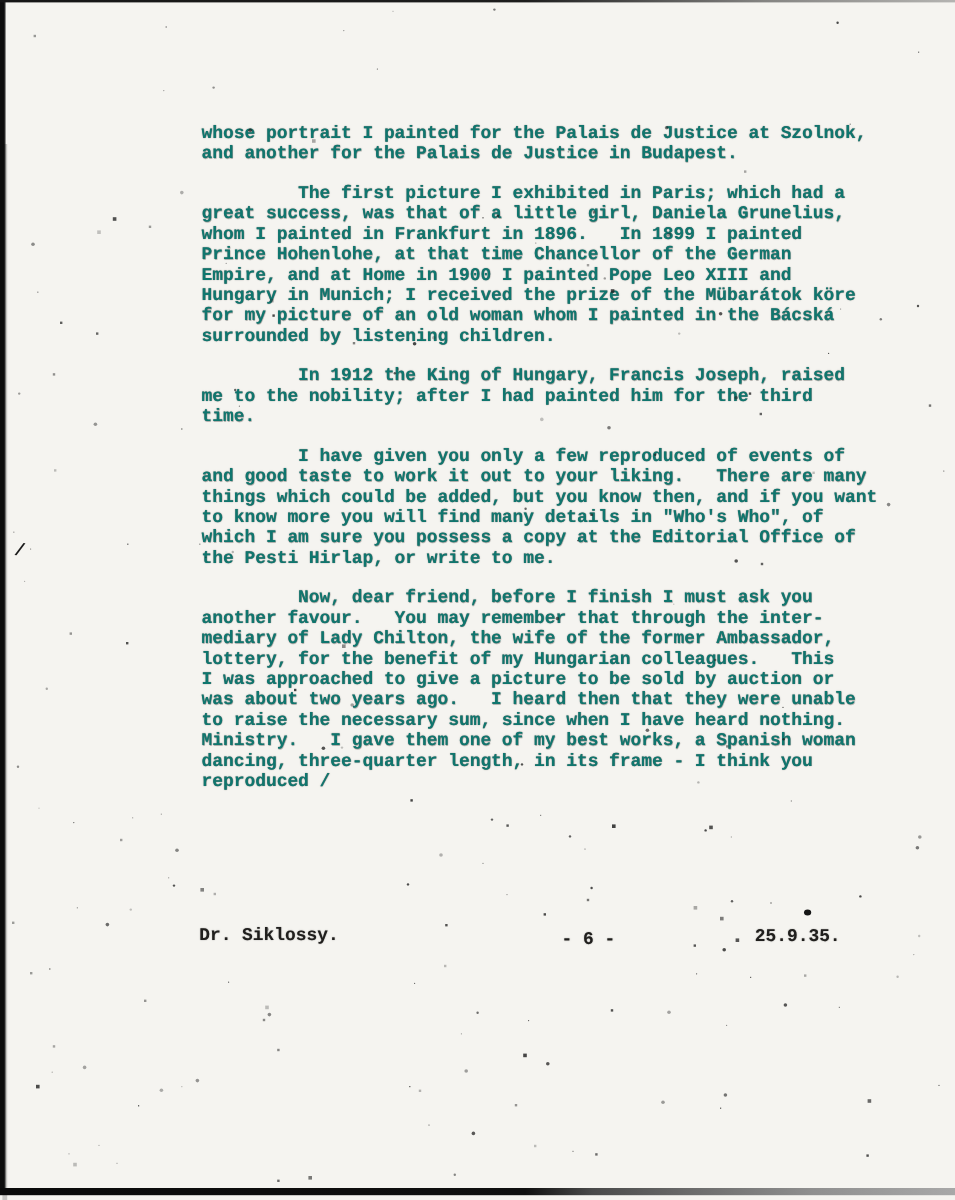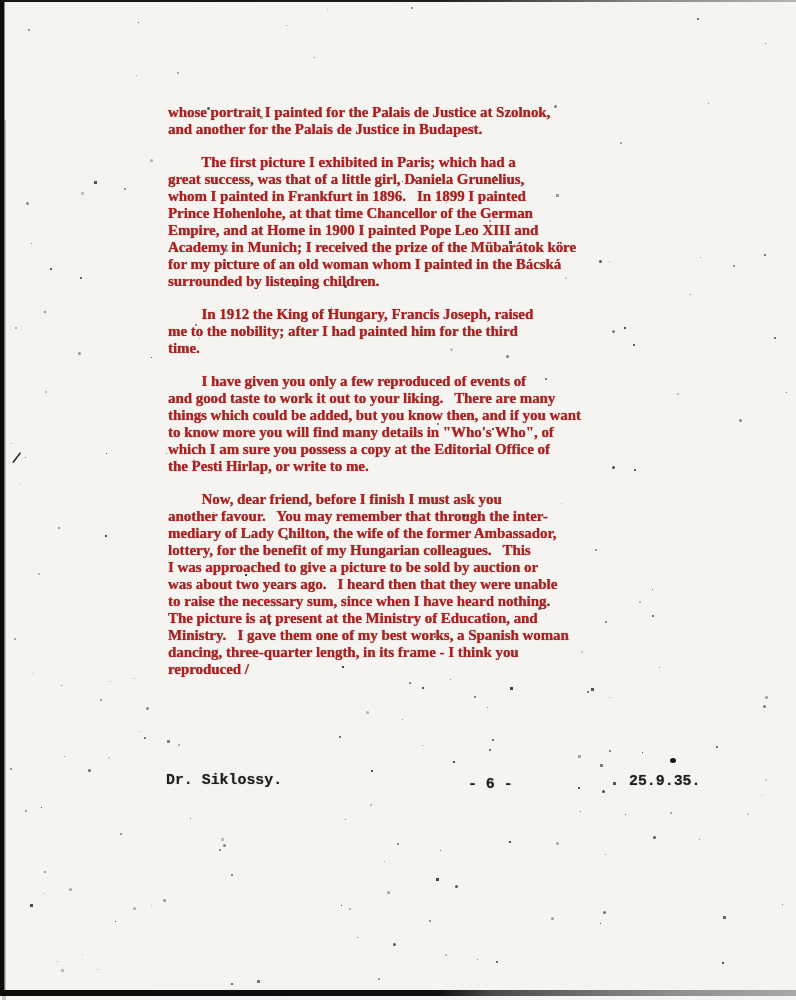--- a/index.html
+++ b/index.html
@@ -30,22 +30,21 @@
   }
   
   .letter-body {
     position: absolute;
     left: 168px;
     top: 104px;
     width: 575px;
     font-size: 14.9px;
     line-height: 17px;
     font-weight: 700;
-    color: #b91c1c;
-    font-family: Liberation Serif, serif;
+    color: #0f766e;
   }
   .paragraph { margin: 0 0 16px 0; }
   .line {
     white-space: pre;
     text-shadow: 0 0 1px rgba(32,31,29,0.55), 0.4px 0.4px 0 rgba(32,31,29,0.25);
   }
   
   .footer-addressee, .footer-page-number, .footer-date {
     position: absolute;
     font-size: 14.9px;
@@ -84,21 +83,21 @@
       <div class="paragraph">
         <div class="line">whose portrait I painted for the Palais de Justice at Szolnok,</div>
         <div class="line">and another for the Palais de Justice in Budapest.</div>
       </div>
       <div class="paragraph">
         <div class="line">         The first picture I exhibited in Paris; which had a</div>
         <div class="line">great success, was that of a little girl, Daniela Grunelius,</div>
         <div class="line">whom I painted in Frankfurt in 1896.   In 1899 I painted</div>
         <div class="line">Prince Hohenlohe, at that time Chancellor of the German</div>
         <div class="line">Empire, and at Home in 1900 I painted Pope Leo XIII and</div>
-        <div class="line">Academy in Munich; I received the prize of the Mübarátok köre</div>
+        <div class="line">Hungary in Munich; I received the prize of the Mübarátok köre</div>
         <div class="line">for my picture of an old woman whom I painted in the Bácská</div>
         <div class="line">surrounded by listening children.</div>
       </div>
       <div class="paragraph">
         <div class="line">         In 1912 the King of Hungary, Francis Joseph, raised</div>
         <div class="line">me to the nobility; after I had painted him for the third</div>
         <div class="line">time.</div>
       </div>
       <div class="paragraph">
         <div class="line">         I have given you only a few reproduced of events of</div>
@@ -109,21 +108,20 @@
         <div class="line">the Pesti Hirlap, or write to me.</div>
       </div>
       <div class="paragraph">
         <div class="line">         Now, dear friend, before I finish I must ask you</div>
         <div class="line">another favour.   You may remember that through the inter-</div>
         <div class="line">mediary of Lady Chilton, the wife of the former Ambassador,</div>
         <div class="line">lottery, for the benefit of my Hungarian colleagues.   This</div>
         <div class="line">I was approached to give a picture to be sold by auction or</div>
         <div class="line">was about two years ago.   I heard then that they were unable</div>
         <div class="line">to raise the necessary sum, since when I have heard nothing.</div>
-        <div class="line">The picture is at present at the Ministry of Education, and</div>
         <div class="line">Ministry.   I gave them one of my best works, a Spanish woman</div>
         <div class="line">dancing, three-quarter length, in its frame - I think you</div>
         <div class="line">reproduced /</div>
       </div>
     </div>
 
   <div class="footer-addressee">Dr. Siklossy.</div>
   <div class="footer-page-number">- 6 -</div>
   <div class="footer-date">25.9.35.</div>
 

